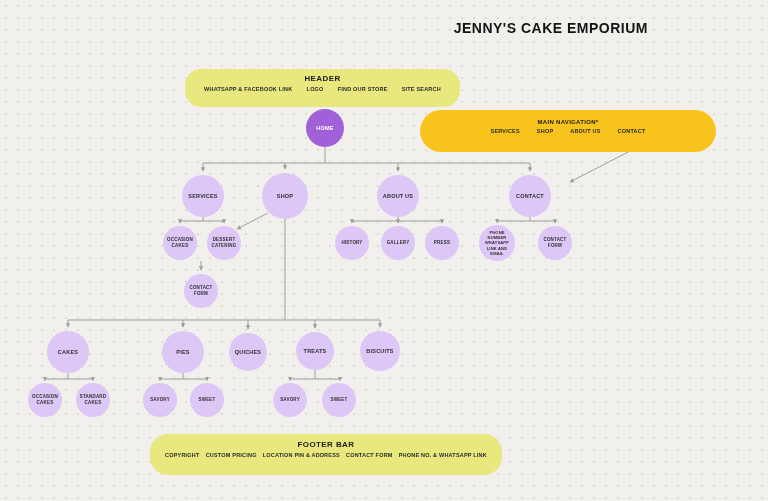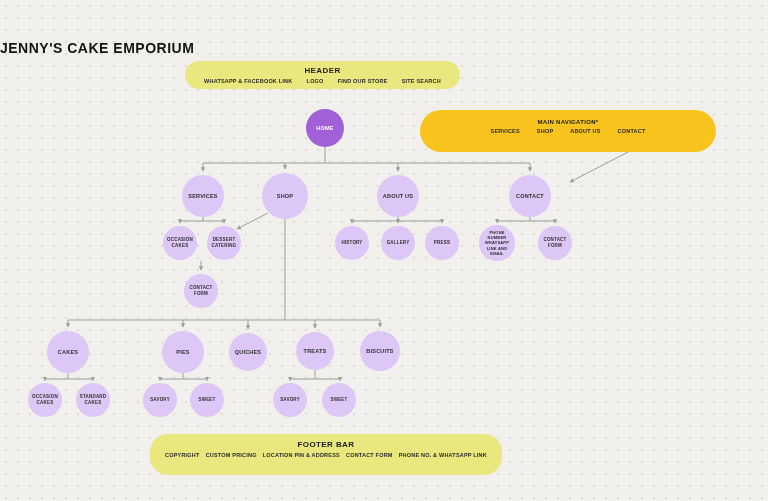--- a/index.html
+++ b/index.html
@@ -8,26 +8,26 @@
     width:768px;height:501px;position:relative;overflow:hidden;
     font-family:"Liberation Sans",sans-serif;color:#222;
     background-color:#f1f0ed;
     background-image:radial-gradient(circle,#dbdad5 .7px,transparent .9px);
     background-size:12px 12px;
   }
   .canvas{position:absolute;inset:0}
   svg.wires{position:absolute;inset:0;pointer-events:none}
 
   .page-title{
-    position:absolute;left:0;top:40px;width:648px;text-align:left;
+    position:absolute;left:0;top:20px;width:648px;text-align:right;
     font-size:14px;font-weight:800;letter-spacing:.5px;color:#141414;
   }
 
   .band{position:absolute;background:#e9e87f;border-radius:16px}
-  .header-band{left:185px;top:61px;width:275px;height:28px}
+  .header-band{left:185px;top:69px;width:275px;height:38px}
   .footer-band{left:150px;top:434px;width:352px;height:41px;border-radius:18px}
   .band-title{text-align:center;font-size:8px;font-weight:700;margin-top:5px;letter-spacing:.4px;color:#1d1d1d}
   .footer-band .band-title{margin-top:6px}
   .band-items{
     display:flex;justify-content:space-around;align-items:center;
     margin-top:3px;padding:0 12px;font-size:5.5px;font-weight:600;letter-spacing:.2px;color:#2a2a2a;
   }
 
   .nav-band{position:absolute;left:420px;top:110px;width:296px;height:42px;background:#f8c31c;border-radius:21px}
   .nav-band .band-title{font-size:6px;margin-top:9px;letter-spacing:.3px}

